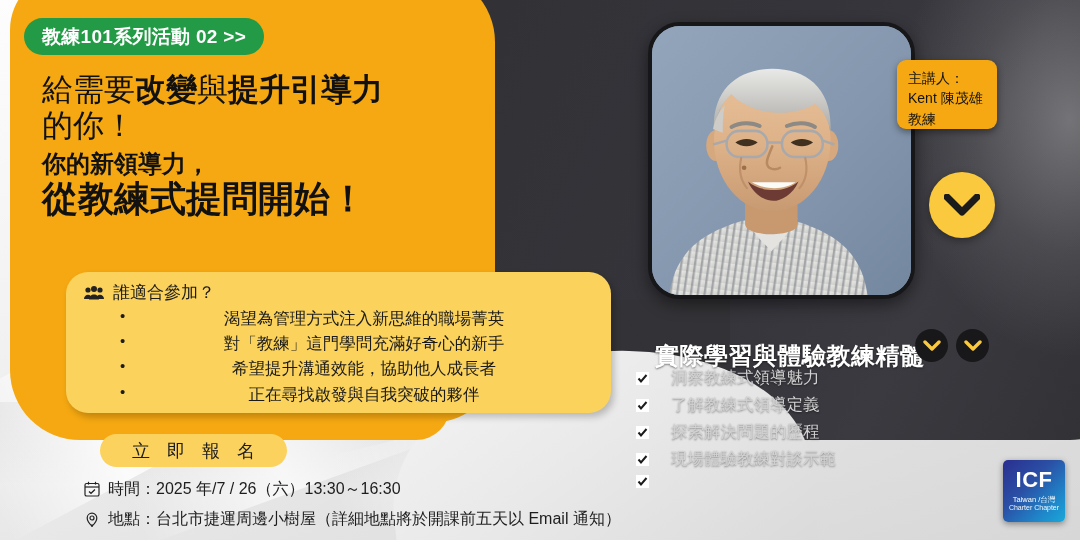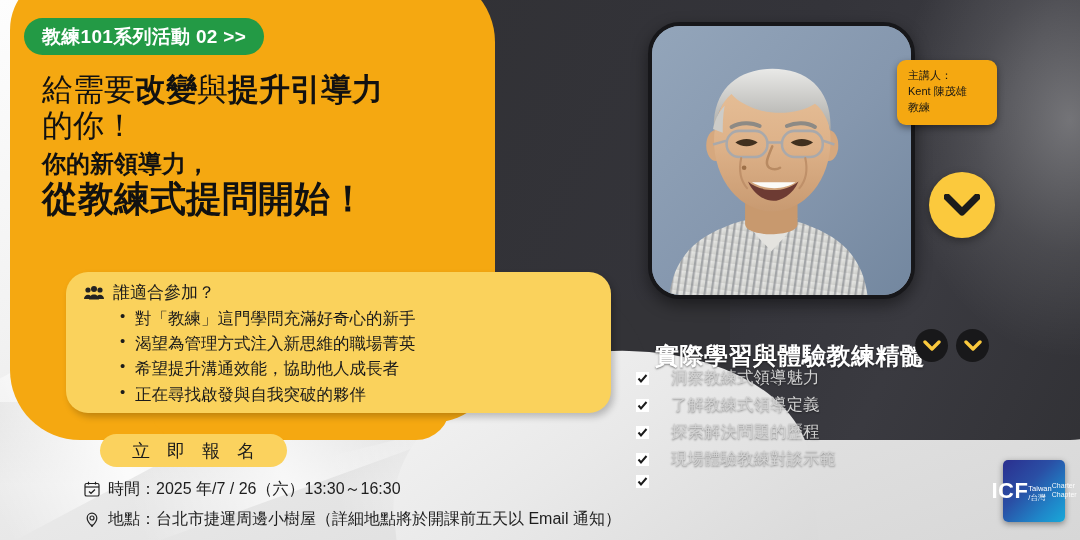--- a/index.html
+++ b/index.html
@@ -118,20 +118,21 @@
 
   
   .aud-card {
     position: absolute;
     left: 66px; top: 272px;
     width: 545px; height: 141px;
     background: #FAD25C;
     border-radius: 22px;
     box-shadow: 3px 4px 7px rgba(0,0,0,.22);
     padding: 9px 18px 0 18px;
+    text-align: center;
   }
   .aud-head {
     display: flex; align-items: center; gap: 9px;
     font-size: 17px; color: #1b1b1b; margin-bottom: 2px;
   }
   .aud-list { list-style: none; margin-left: 36px; }
   .aud-list li {
     position: relative;
     font-size: 16.5px; color: #1b1b1b;
     line-height: 1.53;
@@ -172,24 +173,24 @@
     background: #8799ad;
     box-shadow: 0 6px 16px rgba(0,0,0,.45);
   }
   .portrait svg { display: block; width: 100%; height: 100%; }
 
   
   .speaker-tag {
     position: absolute;
     left: 897px; top: 60px;
     width: 100px;
-    padding: 8px 9px 9px 11px;
+    padding: 8px 9px 0 11px;
     background: #F5A811;
     border-radius: 9px;
-    font-size: 11px; line-height: 1.45; color: #141414;
+    font-size: 14px; line-height: 1.45; color: #141414;
     box-shadow: 0 3px 7px rgba(0,0,0,.4);
   }
   .speaker-tag div { white-space: nowrap; }
 
   
   .chev-big {
     position: absolute;
     left: 929px; top: 172px;
     width: 66px; height: 66px;
     border-radius: 50%;
@@ -233,21 +234,21 @@
   }
 
   
   .icf {
     position: absolute;
     left: 1003px; top: 460px;
     width: 62px; height: 62px;
     border-radius: 5px;
     background: linear-gradient(135deg, #2b2f8f 0%, #2a4fa5 40%, #1f86c9 75%, #19a8d8 100%);
     color: #fff;
-    display: flex; flex-direction: row;
+    display: flex; flex-direction: column;
     align-items: center; justify-content: center;
     box-shadow: 0 2px 6px rgba(0,0,0,.4);
   }
   .icf-main { font-size: 22px; font-weight: bold; letter-spacing: .5px; line-height: 1; }
   .icf-sub1 { font-size: 7.5px; margin-top: 4px; line-height: 1.25; }
   .icf-sub2 { font-size: 7px; line-height: 1.25; opacity: .95; }
 
   .ic { display:inline-flex; align-items:center; }
 </style>
 </head>
@@ -288,22 +289,22 @@
           <circle cx="10" cy="3" r="3" fill="#222"></circle>
           <circle cx="16" cy="4" r="2.6" fill="#222"></circle>
           <path d="M0 13c0-2.6 1.9-4.2 4-4.2S8 10.4 8 13z" fill="#222"></path>
           <path d="M5 13.5c0-3 2.3-5 5-5s5 2 5 5z" fill="#222"></path>
           <path d="M12 13c0-2.6 1.9-4.2 4-4.2S20 10.4 20 13z" fill="#222"></path>
         </svg>
       </span>
       <span>誰適合參加？</span>
     </div>
     <ul class="aud-list">
+      <li>渴望為管理方式注入新思維的職場菁英</li>
       <li>對「教練」這門學問充滿好奇心的新手</li>
-      <li>渴望為管理方式注入新思維的職場菁英</li>
       <li>希望提升溝通效能，協助他人成長者</li>
       <li>正在尋找啟發與自我突破的夥伴</li>
     </ul>
   </div>
 
   <div class="cta">
     <span>立 即 報 名</span>
   </div>
 
   <div class="meta">

